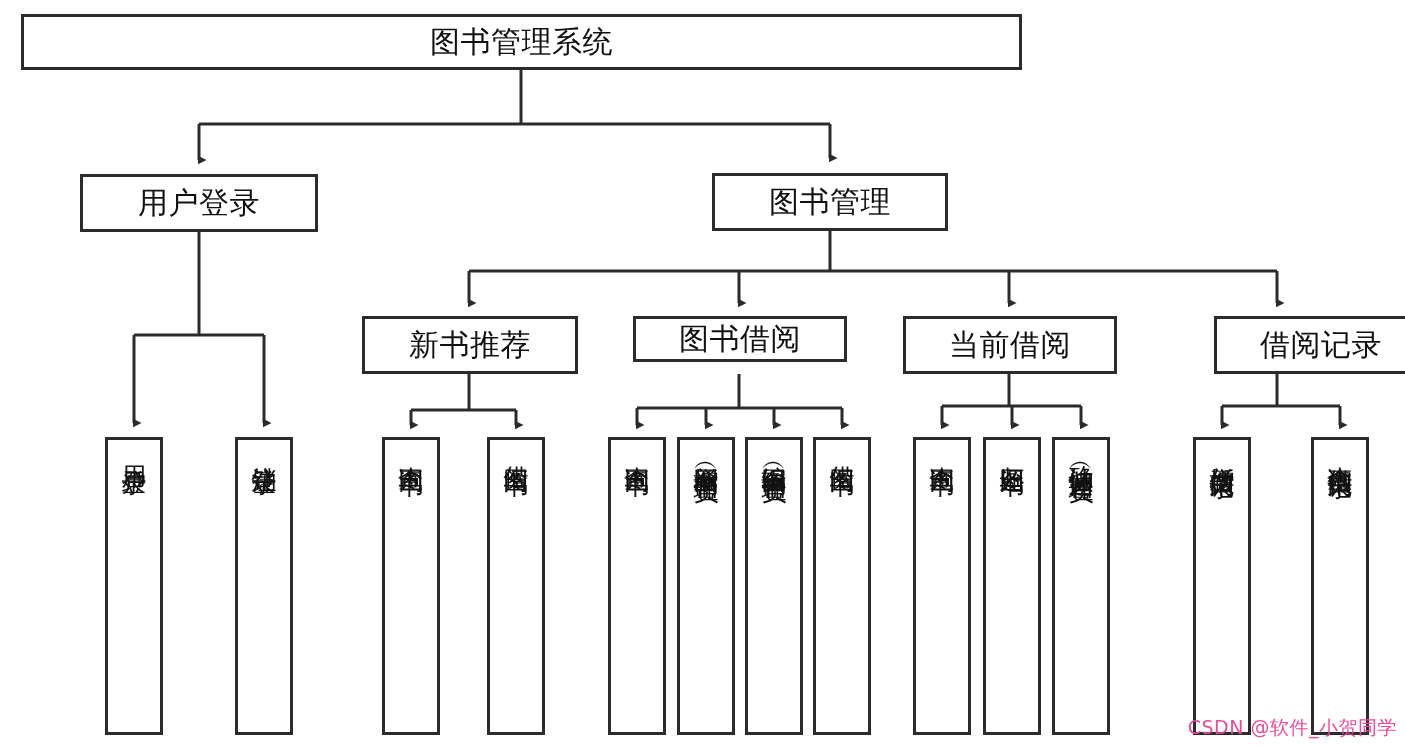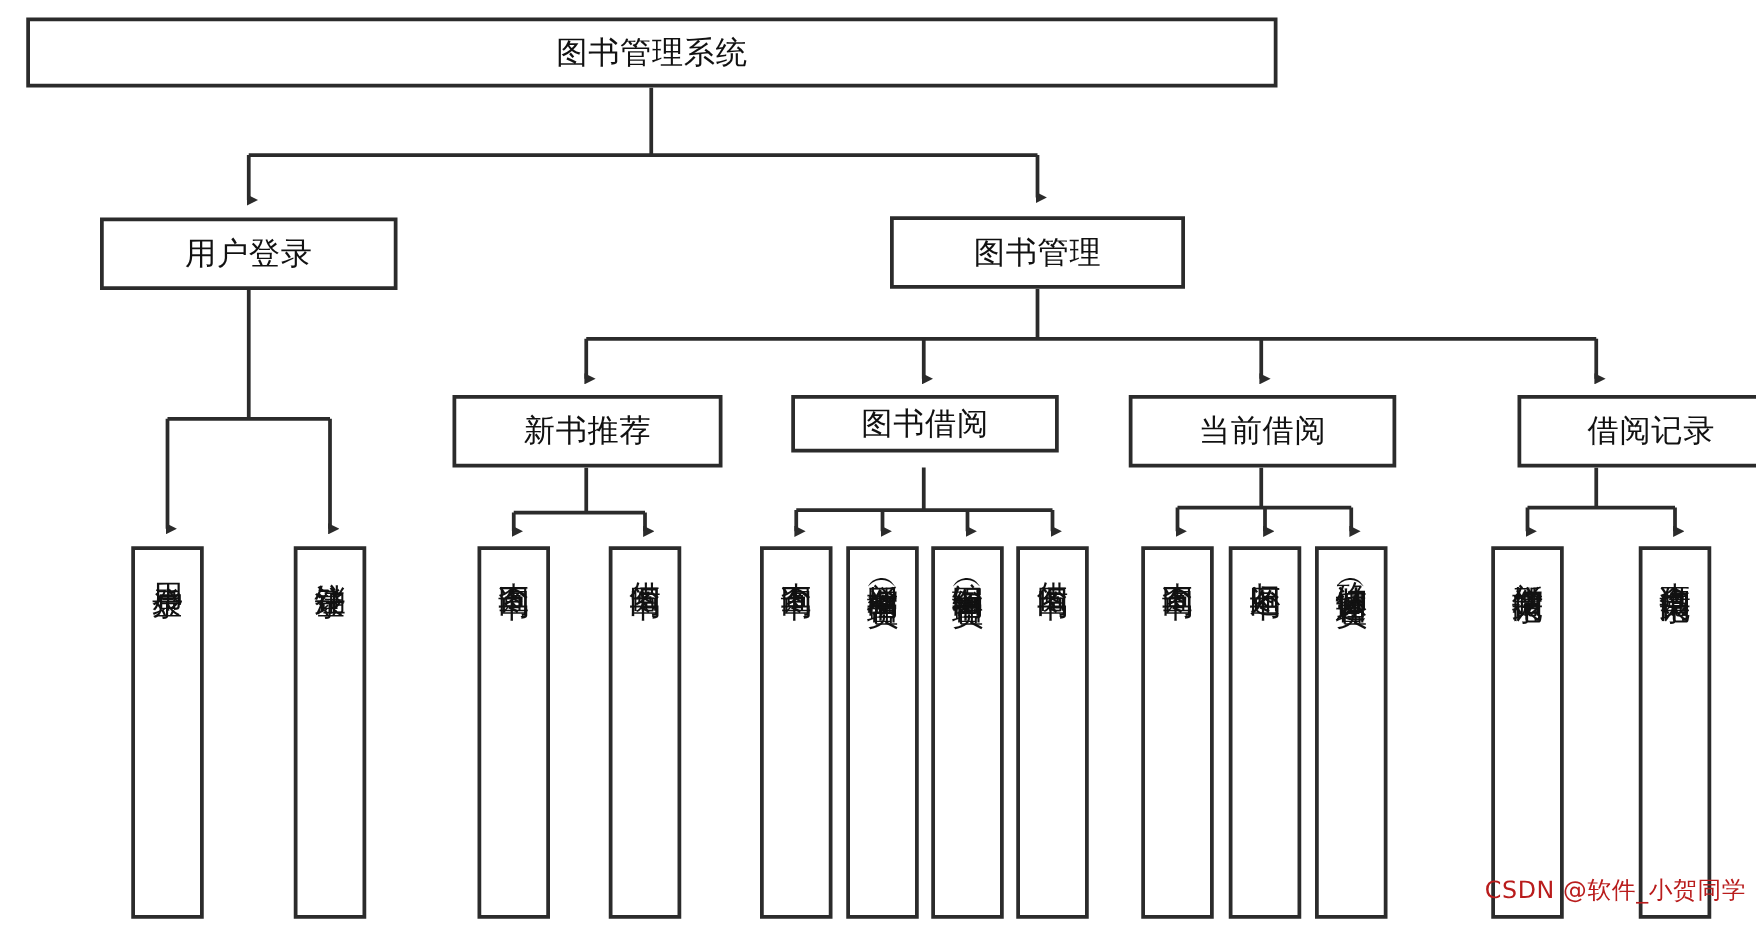--- a/index.html
+++ b/index.html
@@ -37,44 +37,44 @@
     color: #111111;
   }
   .node .label {
     display: block;
     text-align: center;
     line-height: 1.12;
     letter-spacing: 0.5px;
   }
   
   .node.horiz .label {
-    font-size: 25px;
+    font-size: 30px;
     writing-mode: horizontal-tb;
     text-align: right;
   }
   
   .node.vert {
     align-items: flex-start;
     justify-content: center;
     padding-top: 6px;
   }
   .node.vert .label {
     writing-mode: vertical-rl;
     text-orientation: upright;
     font-size: 25px;
     line-height: 1.08;
     letter-spacing: 2px;
     white-space: nowrap;
   }
   #watermark {
     position: absolute;
     right: 8px;
-    bottom: 22px;
+    bottom: 6px;
     font-size: 19px;
-    color: #b91c1c;
+    color: #ec4899;
     letter-spacing: 0.5px;
     white-space: nowrap;
     font-family: "DejaVu Sans", "Liberation Sans", sans-serif;
   }
 </style>
 </head>
 <body>
 
 <div id="canvas">
 

